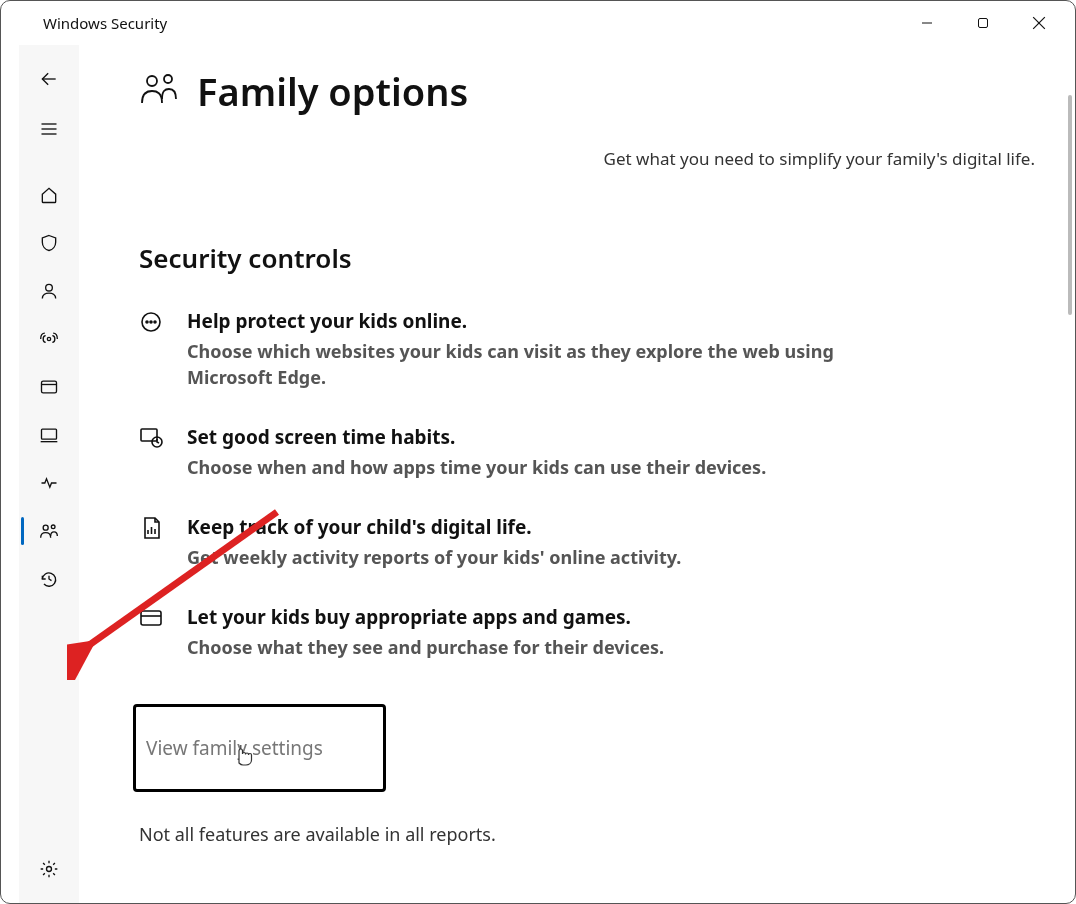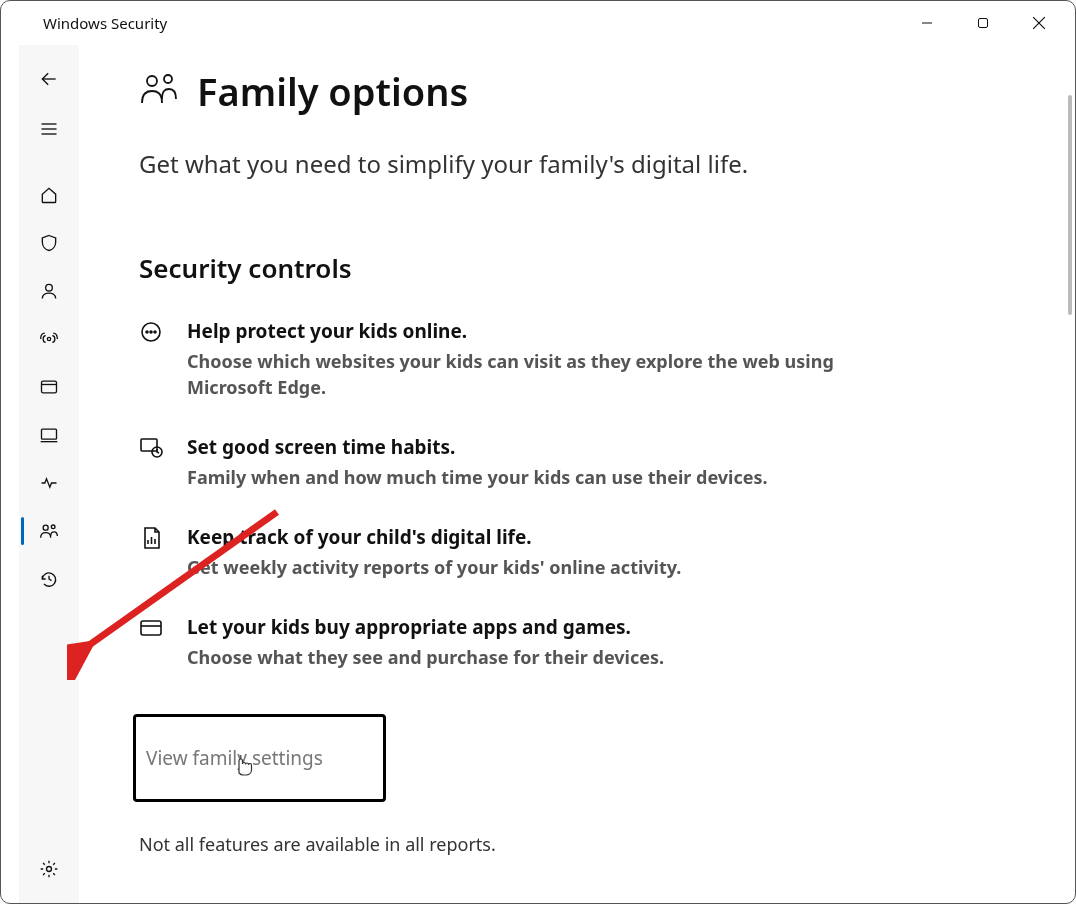--- a/index.html
+++ b/index.html
@@ -34,21 +34,21 @@
     content: ""; position: absolute; left: 0; top: 10px; bottom: 10px; width: 3px;
     background: #0067c0; border-radius: 2px;
   }
   .sidebar-spacer { flex: 1; }
   .content {
     flex: 1; overflow-y: auto; padding: 20px 40px 40px 60px; position: relative;
   }
   .page-header { display: flex; align-items: center; gap: 18px; margin-bottom: 30px; }
   .page-header-icon svg { width: 40px; height: 40px; }
   .page-title { font-size: 38px; font-weight: 600; color: #111; }
-  .page-subtitle { font-size: 24px; color: #333; margin-bottom: 70px; }
+  .page-subtitle { font-size: 17px; color: #333; margin-bottom: 70px; text-align: right; }
   .section-title { font-size: 26px; font-weight: 600; color: #111; margin-bottom: 32px; }
   .feature { display: flex; gap: 20px; margin-bottom: 34px; font-weight: bold; }
   .feature-icon { width: 28px; flex-shrink: 0; padding-top: 2px; }
   .feature-icon svg { width: 24px; height: 24px; stroke: #111; }
   .feature-body { flex: 1; }
   .feature-title { font-size: 19px; color: #111; margin-bottom: 4px; }
   .feature-desc { font-size: 18px; color: #555; line-height: 1.45; max-width: 680px; }
   .link-box {
     display: inline-block; padding: 28px 60px 28px 10px; margin: 10px 0 30px -6px;
     border: 3px solid #000000; border-radius: 4px; position: relative;
@@ -225,21 +225,21 @@
       <div class="feature">
         <div class="feature-icon">
           <svg viewBox="0 0 24 24" fill="none" stroke-width="1.6">
               <rect x="2" y="3" width="16" height="12" rx="1"></rect>
               <circle cx="18" cy="16" r="5"></circle>
               <polyline points="18,13 18,16 20,17"></polyline>
             </svg>
         </div>
         <div class="feature-body">
           <div class="feature-title">Set good screen time habits.</div>
-          <div class="feature-desc">Family when and how much time your kids can use their devices.</div>
+          <div class="feature-desc">Choose when and how apps time your kids can use their devices.</div>
         </div>
       </div>
 
       <div class="feature">
         <div class="feature-icon">
           <svg viewBox="0 0 24 24" fill="none" stroke-width="1.6">
               <path d="M6 2 H16 L20 6 V22 H6 Z"></path>
               <path d="M16 2 V6 H20"></path>
               <line x1="9" y1="18" x2="9" y2="14"></line>
               <line x1="12.5" y1="18" x2="12.5" y2="11"></line>

